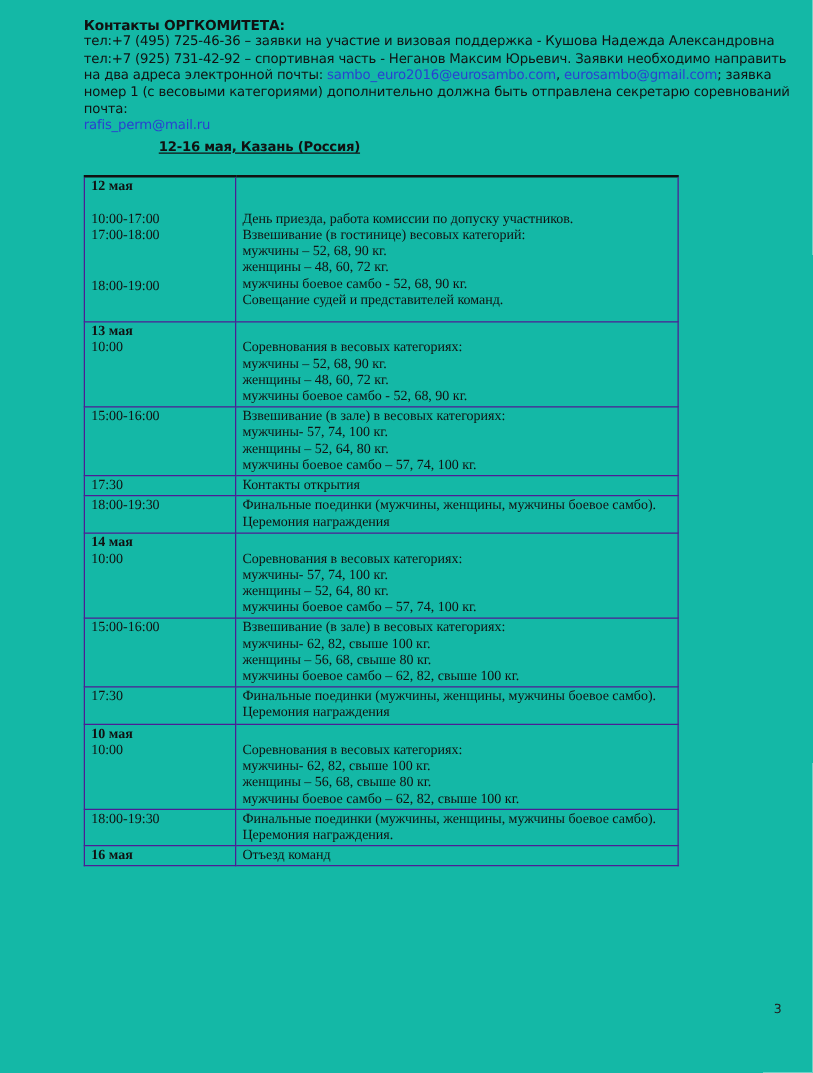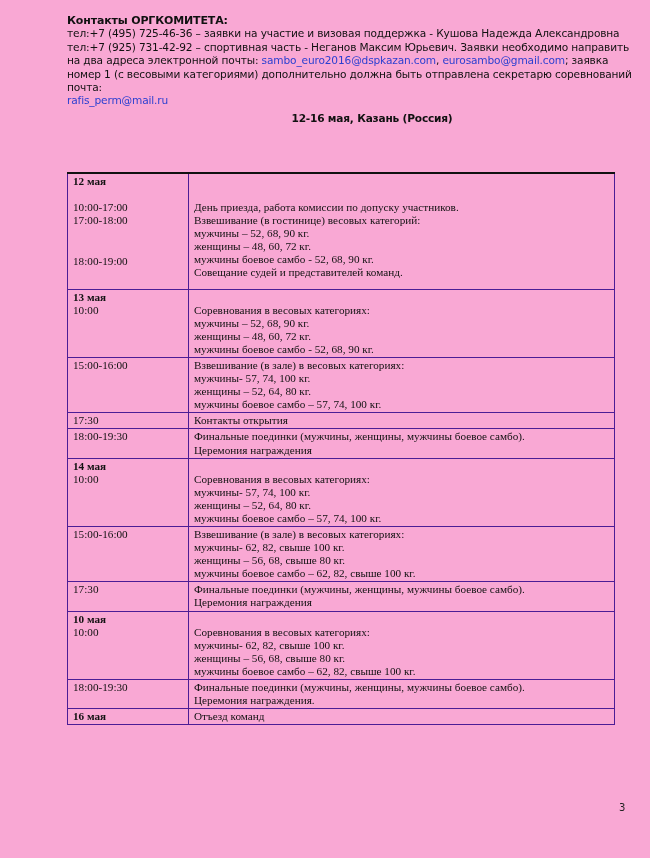--- a/index.html
+++ b/index.html
@@ -1,37 +1,37 @@
 <!DOCTYPE html>
 <html><head>
 <meta charset="utf-8">
 <style>
   html, body { margin: 0; padding: 0; background: #ffffff; }
   body { width: 650px; height: 858px; position: relative; overflow: hidden; }
-  .page { position: absolute; left: 0; top: 0; width: 650px; height: 858px; background: #f9a8d4; }
+  .page { position: absolute; left: 0; top: 0; width: 650px; height: 858px; background: #14b8a6; }
 
   .contacts {
     position: absolute; left: 67px; top: 14px; width: 570px;
     font-family: "DejaVu Sans", sans-serif; font-size: 10.6px; line-height: 13.4px; color: #111;
     letter-spacing: -0.15px;
   }
   .contacts .heading { font-weight: bold; font-size: 11px; }
   .contacts a, .contacts .link { color: #2a3fd1; text-decoration: none; }
 
   .prog-title {
     position: absolute; left: 67px; top: 112px; width: 550px;
     font-family: "DejaVu Sans", sans-serif; font-weight: bold; font-size: 10.6px; line-height: 13px; color: #111;
     letter-spacing: -0.2px;
   }
-  .prog-title .line2 { display: block; text-align: center; padding-left: 60px; }
+  .prog-title .line2 { display: block; padding-left: 60px; text-decoration: underline; }
 
   table.schedule {
-    position: absolute; left: 67px; top: 140px; width: 548px;
+    position: absolute; left: 67px; top: 140px; width: 476px;
     border-collapse: collapse;
-    font-family: "Liberation Serif", serif; font-size: 11.2px; line-height: 13.1px; color: #111; margin-top: 32px;
+    font-family: "Liberation Serif", serif; font-size: 11.2px; line-height: 13.1px; color: #111;
   }
   table.schedule td {
     border: 1px solid #4c1d95; vertical-align: top; padding: 1px 5px 1px 5px;
   }
   table.schedule td.time { width: 110px; }
   table.schedule tr.thick-top td { border-top: 2px solid #111; }
   .day { font-weight: bold; display: block; }
   .gap { display: block; height: 13px; }
   .line { display: block; }
 
@@ -41,21 +41,21 @@
   }
 </style>
 </head>
 <body>
 
 <div class="page">
 
   <div class="contacts">
     <div class="heading">Контакты ОРГКОМИТЕТА:</div>
     <div>тел:+7 (495) 725-46-36 – заявки на участие и визовая поддержка - Кушова Надежда Александровна</div>
-    <div><span>тел:+7 (925) 731-42-92 – спортивная часть -  Неганов Максим Юрьевич. Заявки необходимо направить на два адреса электронной почты: </span><span class="link">sambo_euro2016@dspkazan.com</span><span>, </span><span class="link">eurosambo@gmail.com</span><span>; заявка номер 1 (с весовыми категориями) дополнительно должна быть отправлена секретарю соревнований почта:</span></div>
+    <div><span>тел:+7 (925) 731-42-92 – спортивная часть -  Неганов Максим Юрьевич. Заявки необходимо направить на два адреса электронной почты: </span><span class="link">sambo_euro2016@eurosambo.com</span><span>, </span><span class="link">eurosambo@gmail.com</span><span>; заявка номер 1 (с весовыми категориями) дополнительно должна быть отправлена секретарю соревнований почта:</span></div>
     <div><span class="link">rafis_perm@mail.ru</span></div>
   </div>
 
   <div class="prog-title">
     <span class="line2">12-16 мая, Казань (Россия)</span>
   </div>
 
   <table class="schedule">
 
     <tbody>

